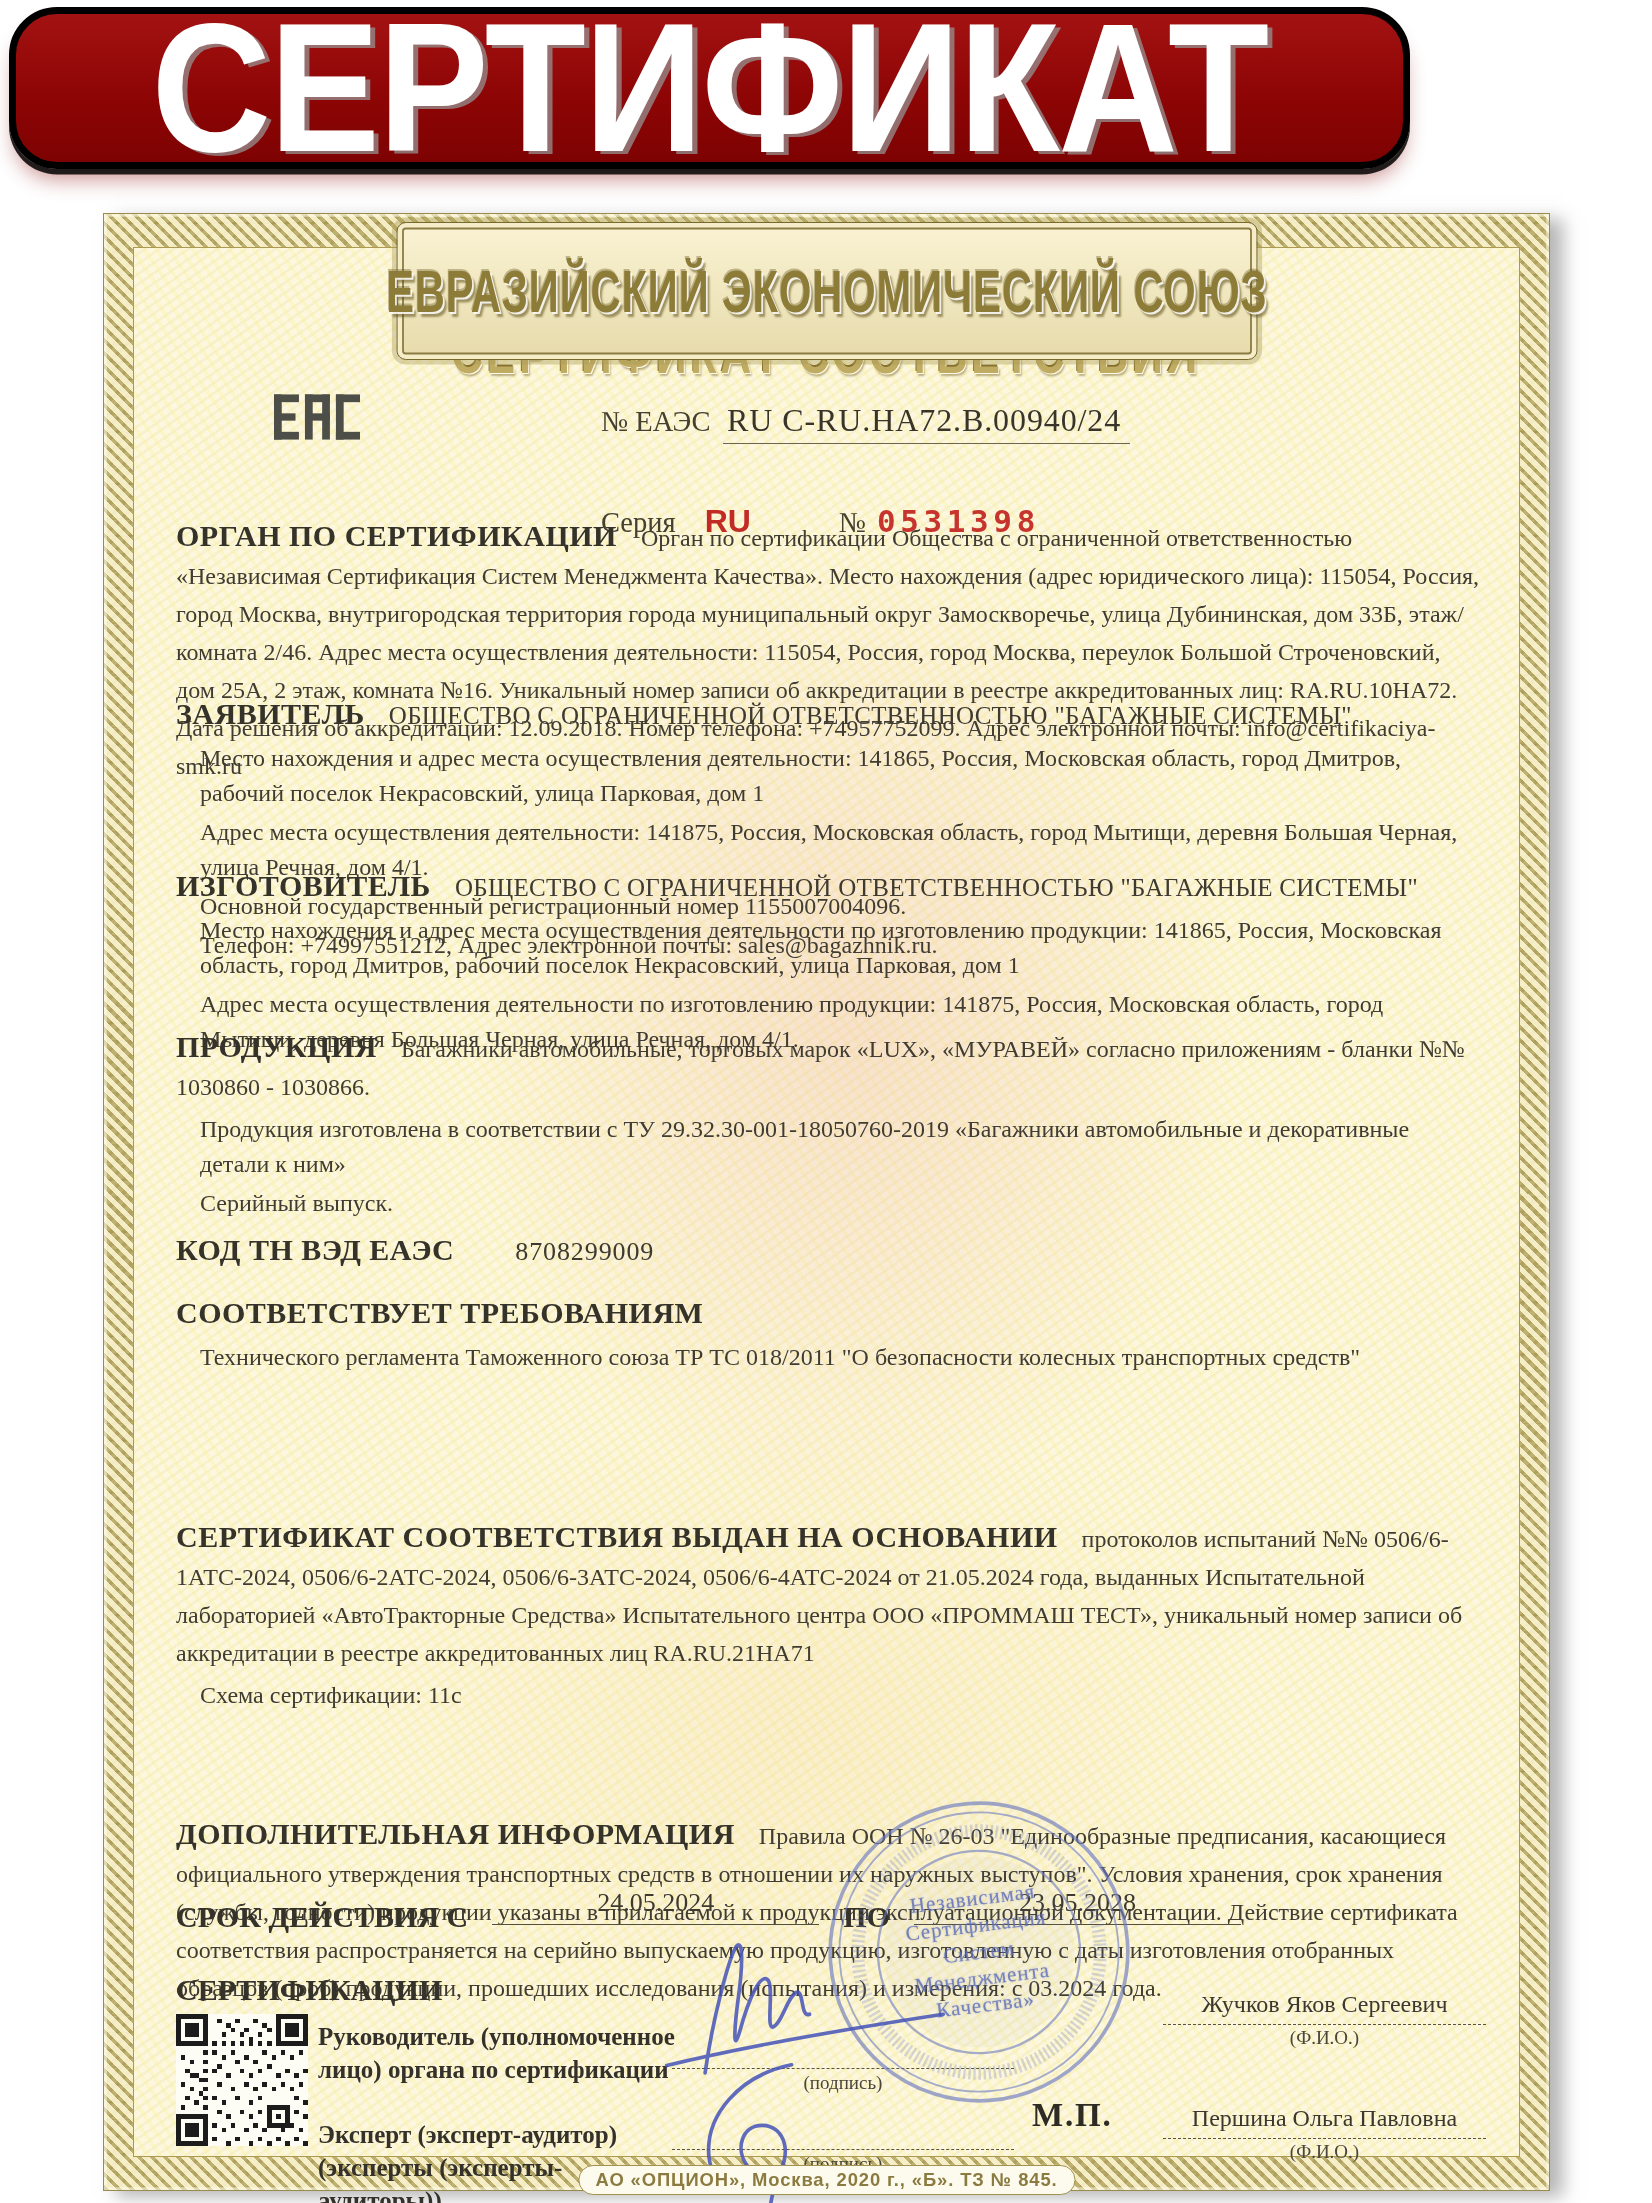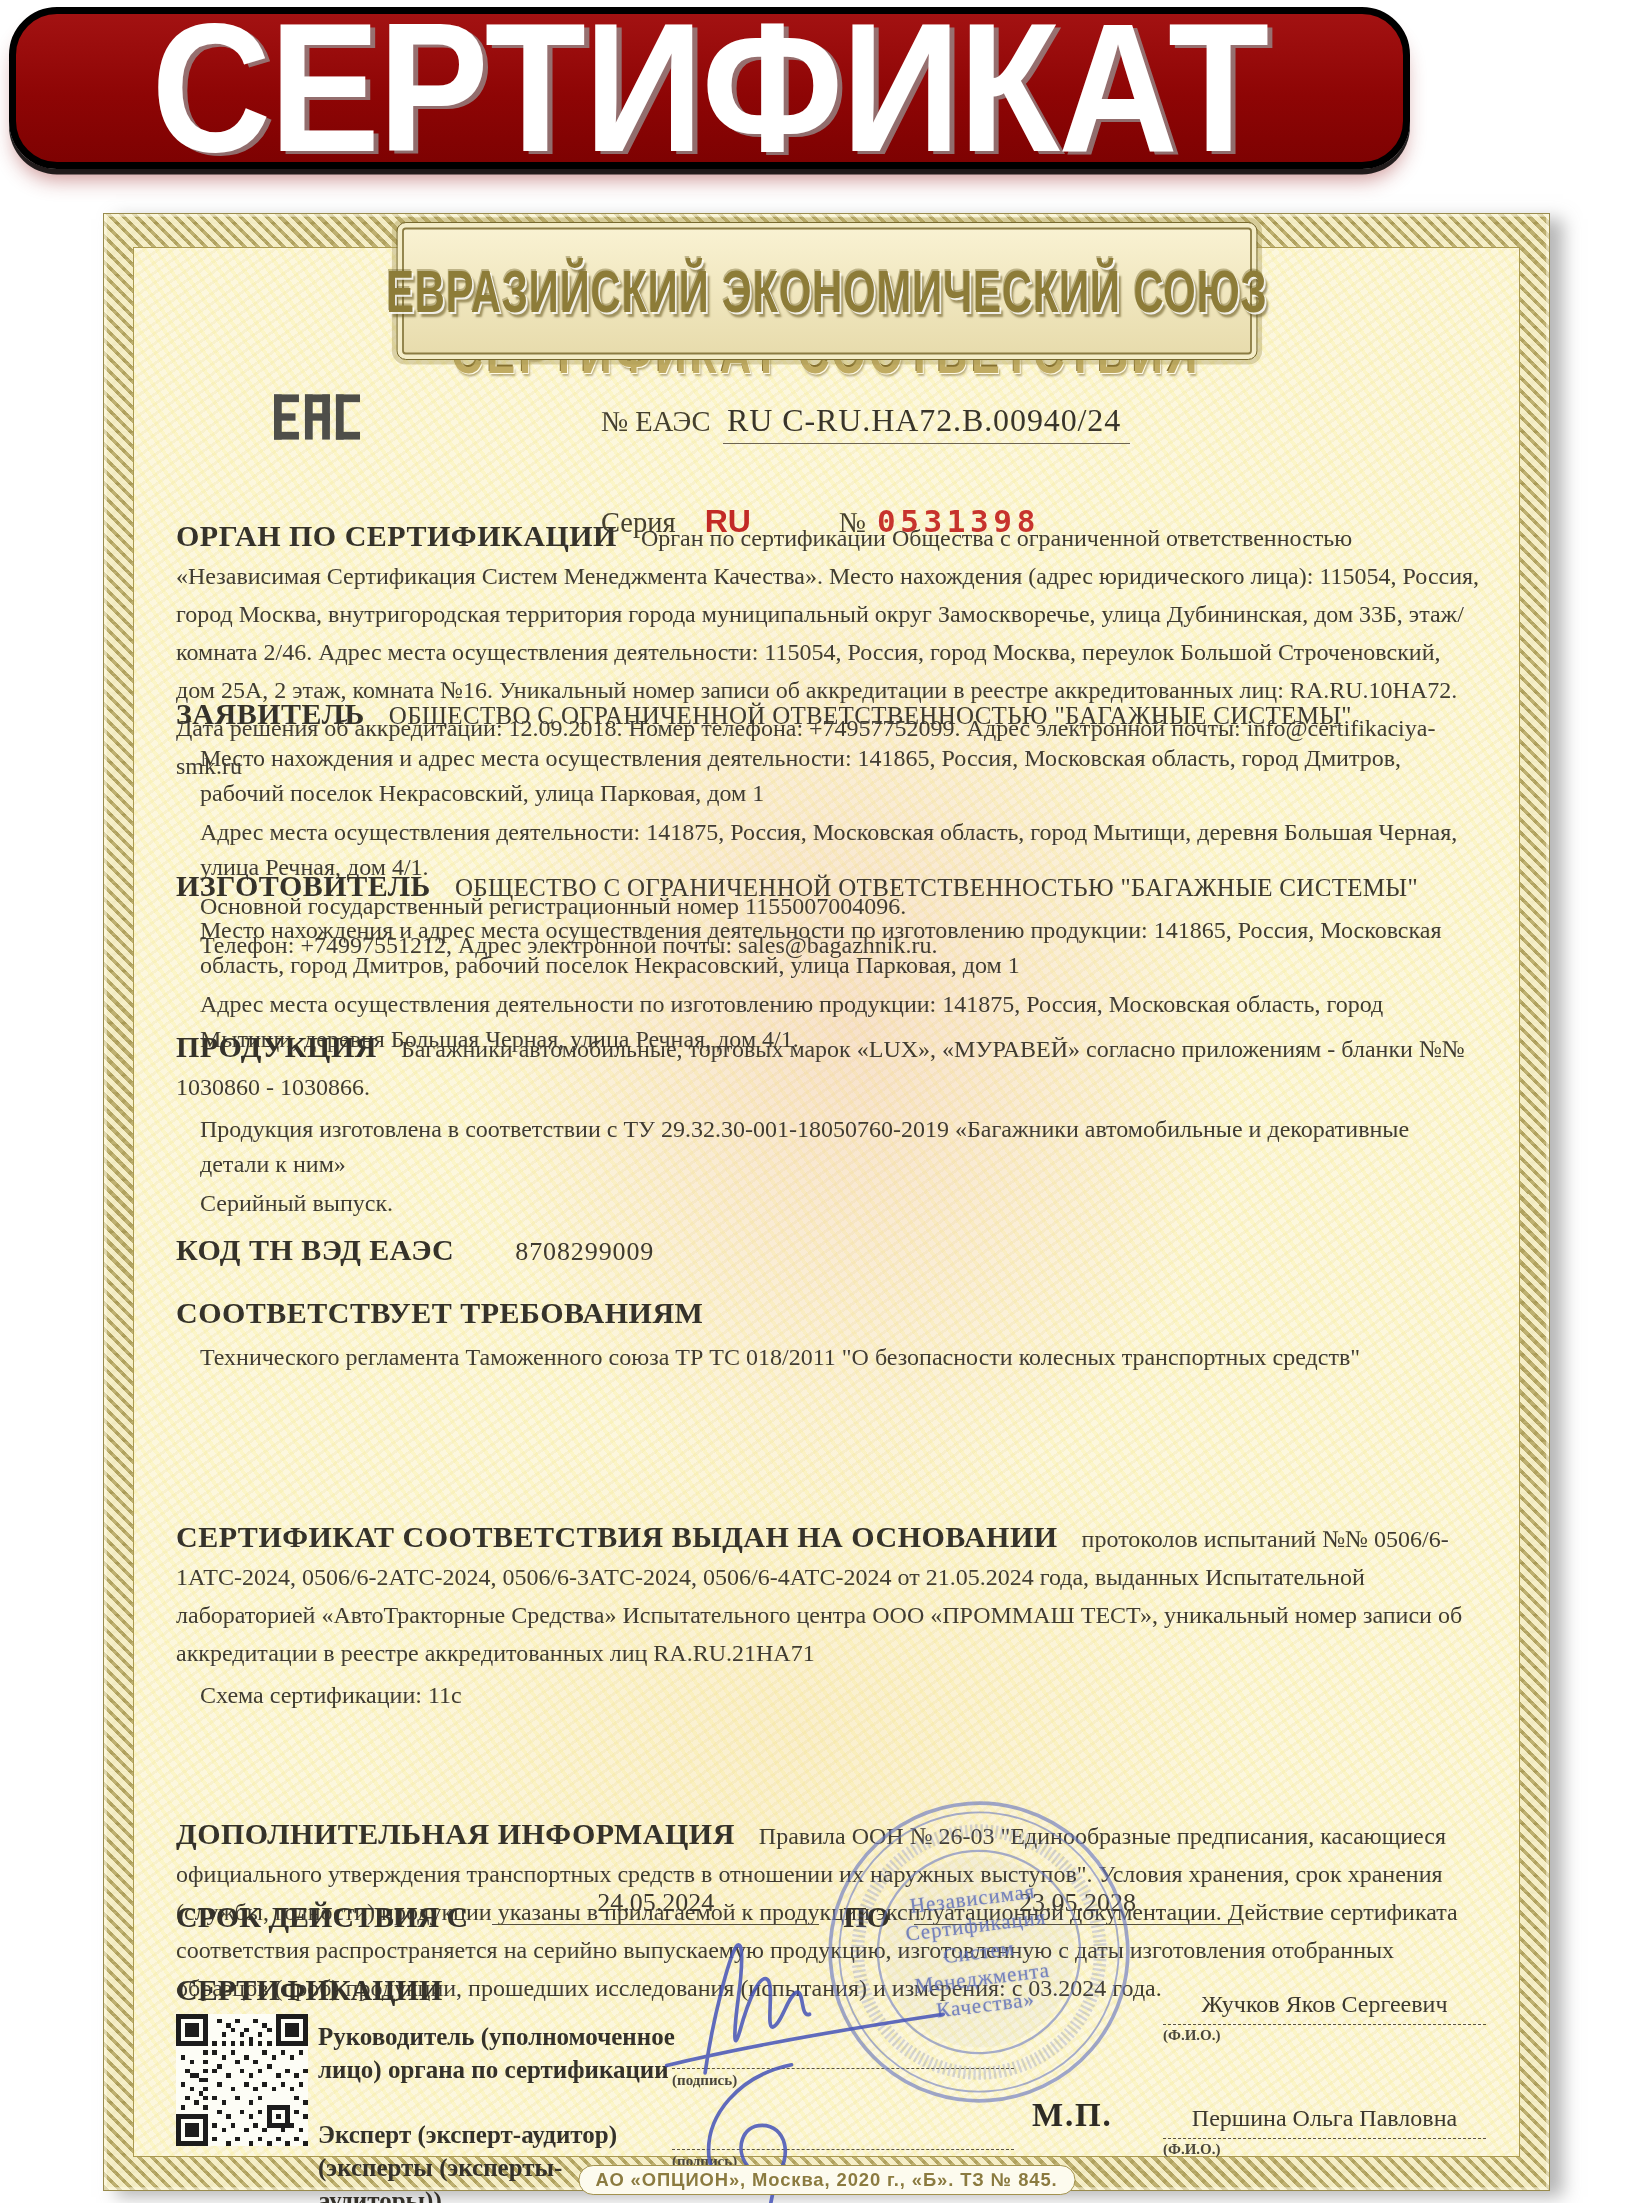--- a/index.html
+++ b/index.html
@@ -54,21 +54,21 @@
   .validity{position:absolute;left:42px;top:1640px;display:flex;align-items:flex-end;z-index:2;}
   .validity .vlabel{font-weight:bold;font-size:30px;color:#35322a;transform:translateY(9.2px);white-space:nowrap;}
   .dateline{width:327px;text-align:center;border-bottom:1.8px solid #55503e;font-size:26px;color:#3e3a30;padding-bottom:5.5px;margin:0 24px;}
   .inclusive{position:absolute;left:42px;top:1725px;font-weight:bold;font-size:30px;color:#35322a;z-index:2;}
 
   
   .qr{position:absolute;left:42px;top:1766px;width:132px;height:132px;z-index:3;}
   .sig-label{position:absolute;font-weight:bold;font-size:25px;line-height:33px;color:#34312a;z-index:2;}
   .sigcell{position:absolute;width:342px;z-index:2;}
   .sigline{border-bottom:1.8px dashed #5a5442;height:33px;}
-  .sigcap{text-align:left;font-size:15px;color:#4a463a;padding-top:2.8px;font-weight:bold;}
+  .sigcap{text-align:center;font-size:19px;color:#4a463a;padding-top:2.8px;}
   .namecell{position:absolute;width:323px;text-align:center;z-index:2;}
   .nameval{font-size:24px;color:#3c382f;padding-bottom:5.5px;white-space:nowrap;}
   .nameline{border-bottom:1.8px dashed #5a5442;}
   .mp{position:absolute;left:898px;top:1849px;font-weight:bold;font-size:33px;color:#2e2b24;z-index:4;letter-spacing:1.8px;}
 
   
   .stamp{position:absolute;left:687px;top:1546px;width:316px;height:316px;z-index:3;transform:rotate(-4deg);}
   .stamp svg{position:absolute;inset:0;}
   .stamp-text{position:absolute;inset:0;display:flex;flex-direction:column;align-items:center;justify-content:center;gap:1.8px;transform:rotate(-3deg);}
   .stamp-text span{font-size:21px;color:#6070ba;opacity:.85;letter-spacing:0.9px;text-shadow:0 0 1.8px rgba(96,112,186,.55);}

